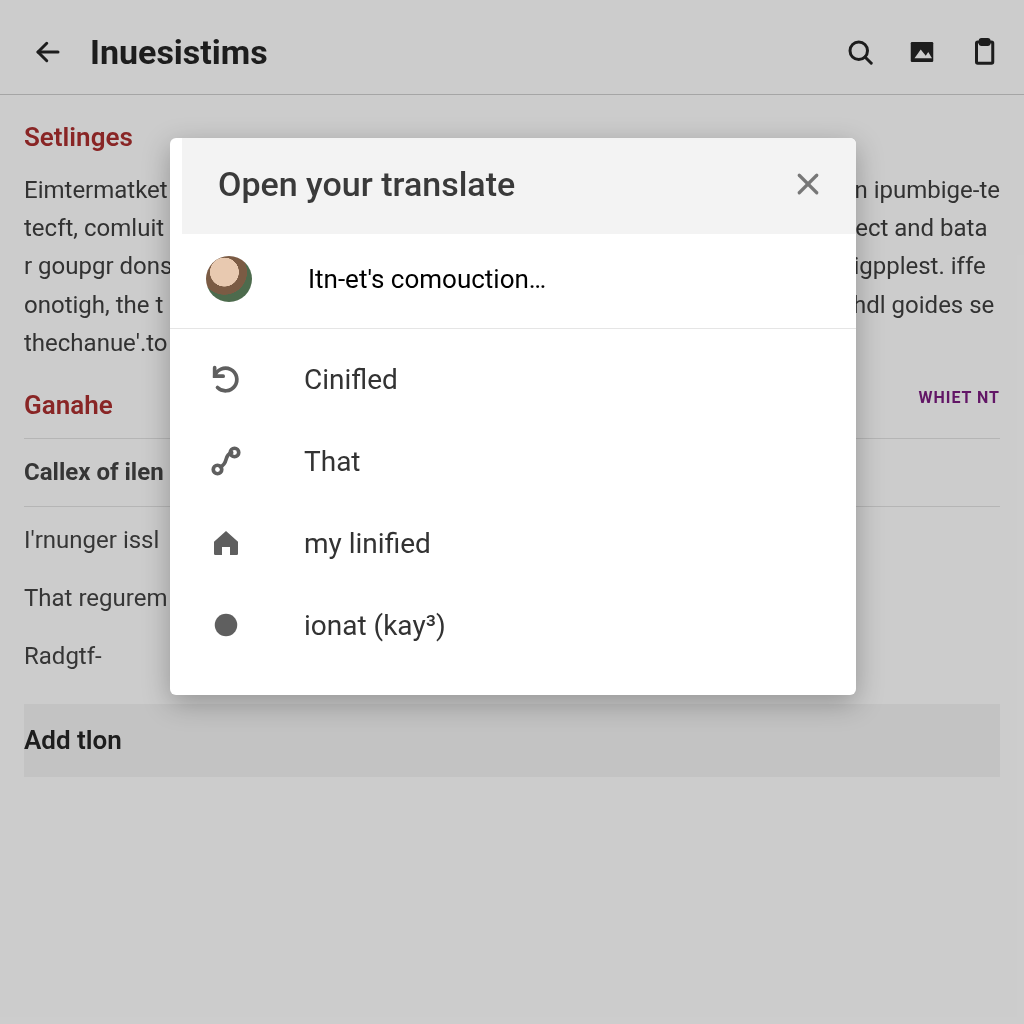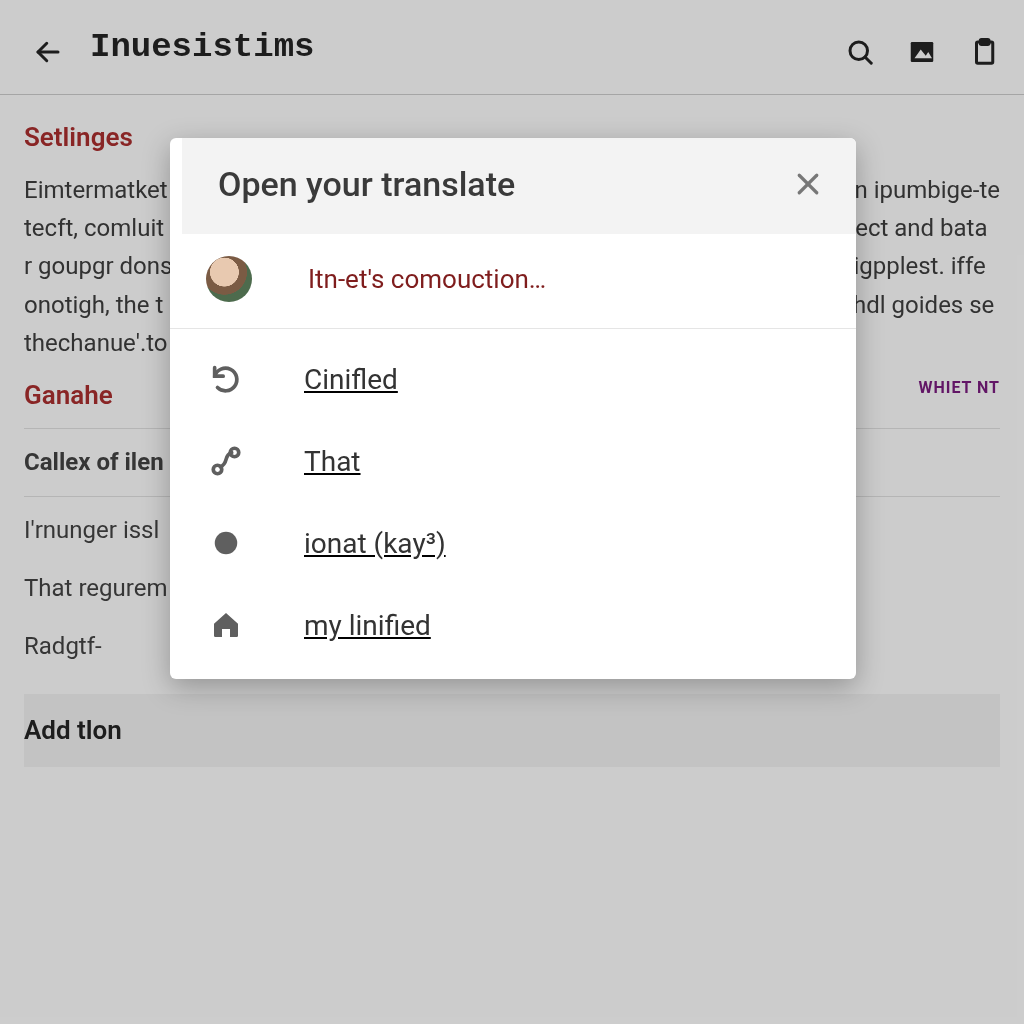--- a/index.html
+++ b/index.html
@@ -4,31 +4,31 @@
 <style>
   * { box-sizing: border-box; margin: 0; padding: 0; }
   html, body { width: 1024px; height: 1024px; overflow: hidden; font-family: -apple-system, BlinkMacSystemFont, "Segoe UI", Roboto, sans-serif; }
   body { background: #e9e9e9; position: relative; }
 
   
   .scrim { position: absolute; inset: 0; background: rgba(0,0,0,0.12); }
 
   
   .bg-page { position: absolute; inset: 0; color: #3a3a3a; }
-  .appbar { display: flex; align-items: flex-start; padding: 28px 16px 18px 10px; font-family: Liberation Mono, monospace; }
+  .appbar { display: flex; align-items: center; padding: 28px 16px 18px 10px; }
   .appbar .back { width: 44px; height: 44px; display:flex; align-items:center; justify-content:center; }
   .appbar h1 { font-size: 34px; font-weight: 700; margin-left: 18px; color:#222; }
   .appbar .spacer { flex: 1; }
   .appbar .icon-btn { width: 48px; height: 48px; display:flex; align-items:center; justify-content:center; margin-left: 14px; }
 
   .divider { height: 1px; background: #bcbcbc; width: 100%; }
 
   .content { padding: 22px 24px 0 24px; font-size: 24px; line-height: 1.6; color:#3a3a3a; }
   .section-title { color: #9c2b2b; font-size: 26px; font-weight: 600; margin-bottom: 12px; }
-  .para { margin-bottom: 12px; }
+  .para { margin-bottom: 22px; }
   .row-title { font-weight: 700; font-size: 26px; color:#222; margin: 6px 0 4px 0; }
   .right-flag { float: right; color:#701a75; font-weight:700; letter-spacing:1px; font-size:16px; }
 
   .list-row { padding: 10px 0; font-size: 24px; color:#3e3e3e; }
   .list-row.hr { border-top:1px solid #cfcfcf; margin-top:4px; padding-top:14px;}
   .add-row { background:#dedede; margin-top:18px; padding:16px 0 16px 0; font-size:26px; font-weight:600; color:#222; }
 
   
   .modal {
     position: absolute;
@@ -46,25 +46,25 @@
     background: #f3f3f3;
     margin-left: 12px;
   }
   .modal-header h2 { font-size: 34px; font-weight: 500; color:#3a3a3a; }
   .close-btn { width:40px; height:40px; display:flex; align-items:center; justify-content:center; color:#6b6b6b; }
 
   .account-row {
     display:flex; align-items:center; gap: 56px;
     padding: 22px 20px 26px 36px;
     border-bottom: 1px solid #e5e5e5;
-    font-size: 26px; color:#7f1d1d;
+    font-size: 26px; color:#000000;
   }
   .avatar { width: 46px; height: 46px; border-radius: 50%; background: radial-gradient(circle at 40% 35%, #e8c9b0 0 35%, #7b5b44 36% 55%, #4d6b4d 56% 100%); }
 
-  .options { padding: 30px 36px 34px 36px; display:flex; flex-direction:column; gap: 42px; text-decoration: underline; }
+  .options { padding: 30px 36px 50px 36px; display:flex; flex-direction:column; gap: 42px; }
   .option { display:flex; align-items:center; gap: 58px; font-size: 28px; color:#333; }
   .option .ico { width: 40px; height: 40px; display:flex; align-items:center; justify-content:center; color:#5f5f5f; }
 
   svg { display:block; }
 </style>
 </head>
 <body>
 
 <div class="bg-page">
   <div class="appbar">
@@ -162,30 +162,30 @@
             <path d="M8 16c6-2 2-8 8-10"></path>
           </svg>
       </div>
       <span>That</span>
     </div>
 
 
 
     <div class="option">
       <div class="ico">
+        <svg width="32" height="32" viewBox="0 0 24 24" fill="#5f5f5f">
+            <path d="M3 11 12 3l9 8v9a1 1 0 0 1-1 1h-5v-6h-6v6H4a1 1 0 0 1-1-1z"></path>
+          </svg>
+      </div>
+      <span>my linified</span>
+    </div>
+
+    <div class="option">
+      <div class="ico">
         <svg width="30" height="30" viewBox="0 0 24 24" fill="#5f5f5f">
             <circle cx="12" cy="12" r="9"></circle>
           </svg>
       </div>
       <span>ionat (kay³)</span>
     </div>
 
-    <div class="option">
-      <div class="ico">
-        <svg width="32" height="32" viewBox="0 0 24 24" fill="#5f5f5f">
-            <path d="M3 11 12 3l9 8v9a1 1 0 0 1-1 1h-5v-6h-6v6H4a1 1 0 0 1-1-1z"></path>
-          </svg>
-      </div>
-      <span>my linified</span>
-    </div>
-
   </div>
 </div>
 
 </body></html>

